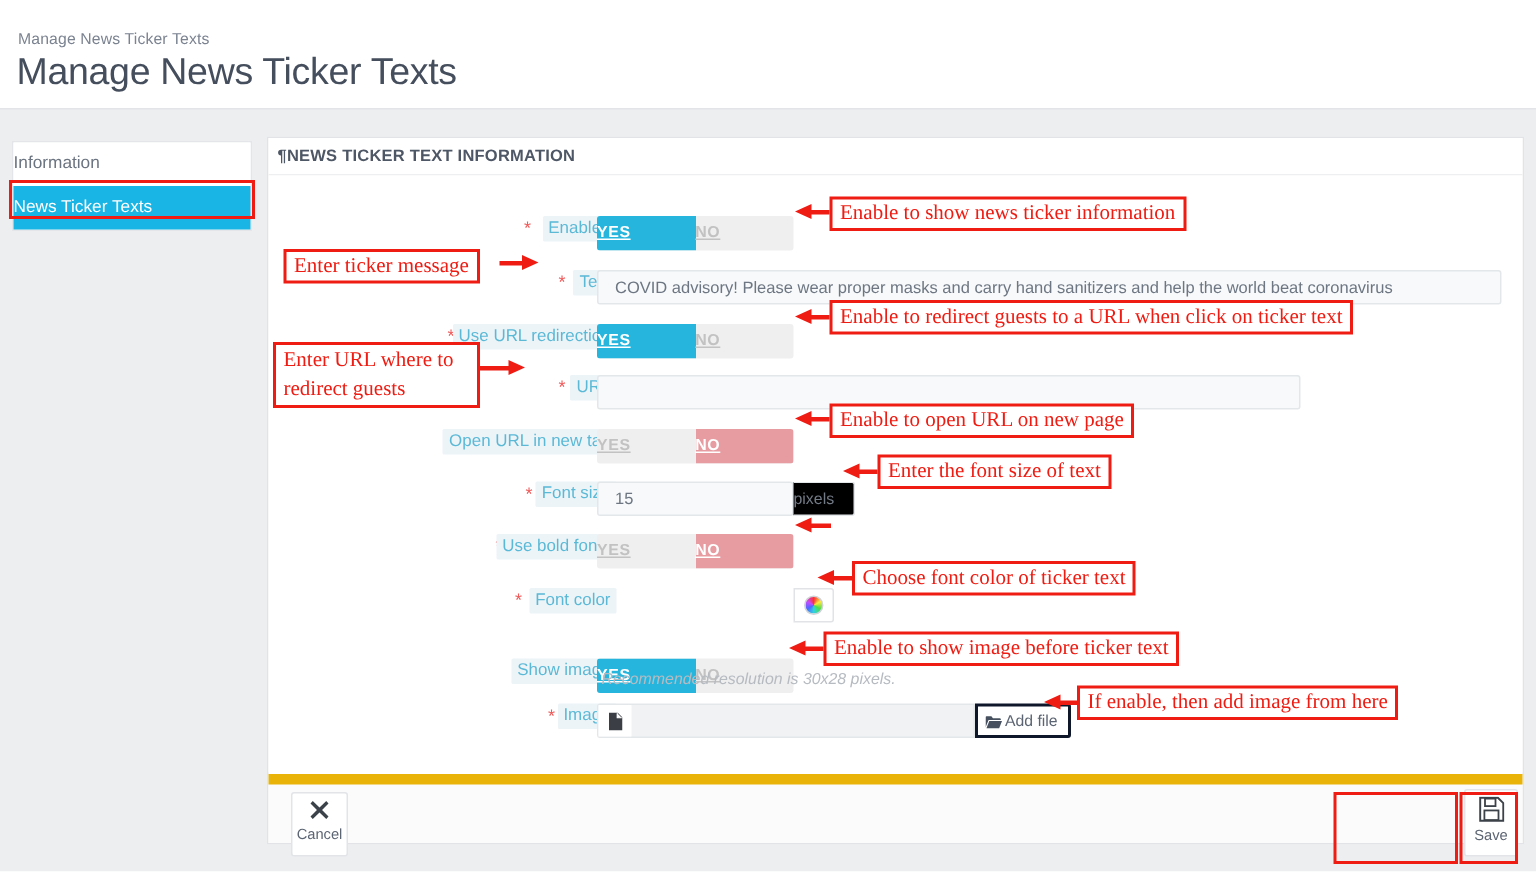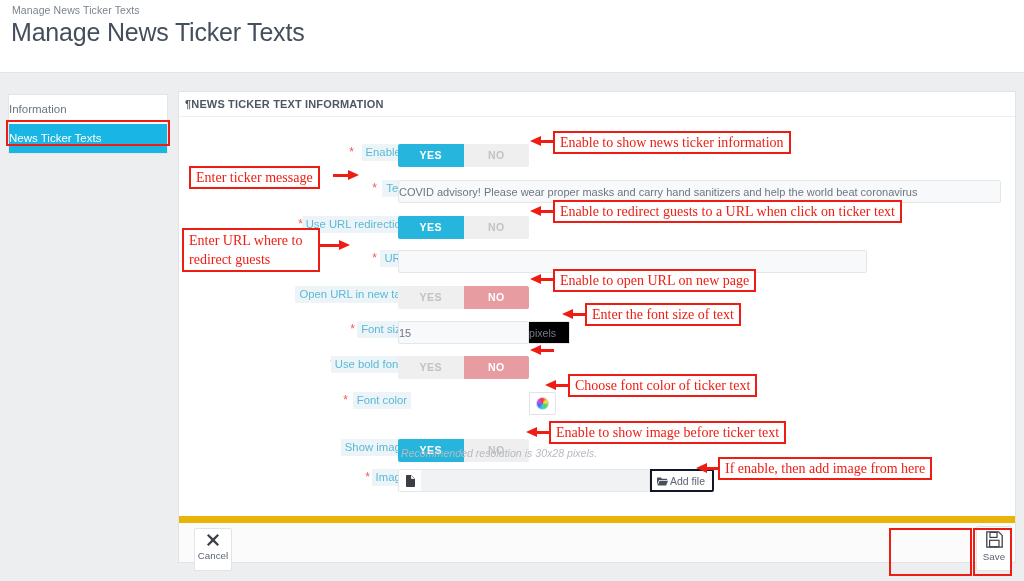--- a/index.html
+++ b/index.html
@@ -11,21 +11,21 @@
     overflow: hidden;
   }
   #app {
     position: relative;
     width: 1024px; height: 581px;
     background: #ffffff;
   }
 
   
   .page-header {
-    position: absolute; left: 0; top: 0; width: 1024px; height: 72px;
+    position: absolute; left: 0; top: 16px; width: 1024px; height: 72px;
     background: #ffffff;
   }
   .breadcrumb {
     position: absolute; left: 12px; top: 4px;
     font-size: 10.5px; color: #7b8391; letter-spacing: .1px;
   }
   .page-title {
     position: absolute; left: 11px; top: 18px;
     font-size: 25px; font-weight: 400; color: #454e5c;
     letter-spacing: -.2px;
@@ -102,37 +102,38 @@
   
   .toggle {
     position: absolute; left: 219px; top: 0;
     width: 131px; height: 23px;
     background: #efefef;
     display: flex;
     border-radius: 2px;
     overflow: hidden;
   }
   .toggle span {
-    flex: 1; text-align: center;
+    flex: 1; text-align: left;
     font-size: 10.6px; font-weight: 700;
     line-height: 23px; letter-spacing: .4px;
     color: #c2c2c2;
+    text-decoration: underline;
   }
   .toggle .on.sel { background: #26b6dd; color: #ffffff; }
   .toggle .off.sel { background: #e79ca2; color: #ffffff; }
 
   
   .input {
     position: absolute; left: 219px; top: 0;
     height: 23px; line-height: 22px;
     background: #f7f9fa;
     border: 1px solid #e4e7ea;
     border-radius: 2px;
     font-size: 11px; color: #6d7682;
-    padding-left: 0;
+    padding-left: 11px;
     white-space: nowrap; overflow: hidden;
   }
   .input.wide { width: 603px; }
   .input.url { width: 469px; }
   .input.num { width: 131px; }
 
   .suffix {
     position: absolute; left: 350px; top: 0;
     width: 41px; height: 23px; line-height: 22px;
     background: #000000; border: 1px solid #e4e7ea; border-left: none;

